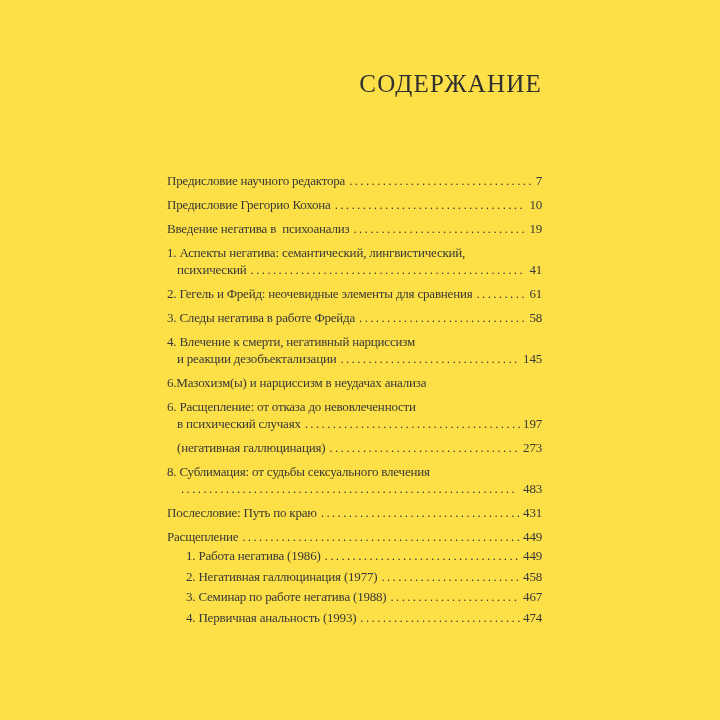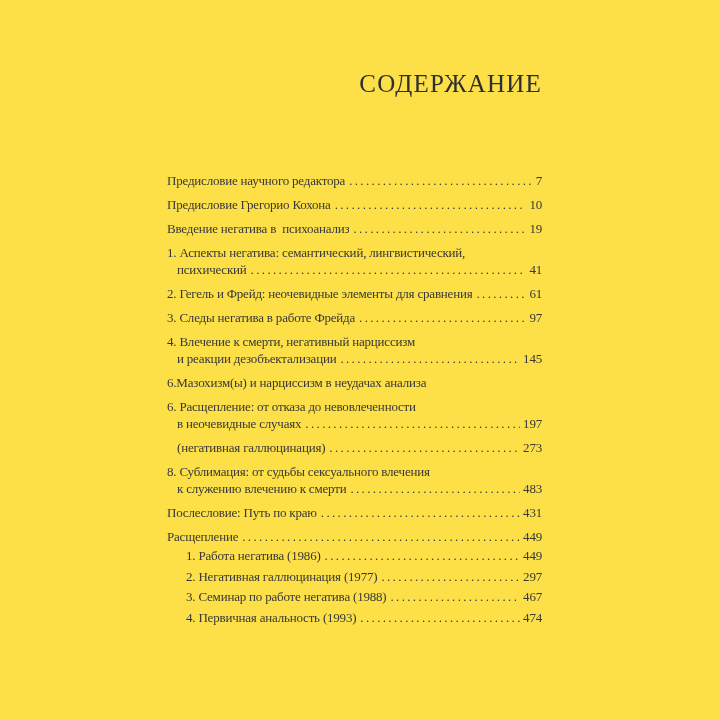--- a/index.html
+++ b/index.html
@@ -112,53 +112,52 @@
         <div class="row">
           <span class="text">2. Гегель и Фрейд: неочевидные элементы для сравнения</span>
           <span class="leader"></span>
           <span class="pagenum">61</span>
         </div>
       </div>
       <div class="entry chapter">
         <div class="row">
           <span class="text">3. Следы негатива в работе Фрейда</span>
           <span class="leader"></span>
-          <span class="pagenum">97</span>
+          <span class="pagenum">58</span>
         </div>
       </div>
       <div class="entry chapter">
         <div class="line">4. Влечение к смерти, негативный нарциссизм</div>
         <div class="row cont">
           <span class="text">и реакции дезобъектализации</span>
           <span class="leader"></span>
           <span class="pagenum">145</span>
         </div>
       </div>
       <div class="entry chapter">
         <div class="line">6.Мазохизм(ы) и нарциссизм в неудачах анализа</div>
       </div>
       <div class="entry chapter">
         <div class="line">6. Расщепление: от отказа до невовлеченности</div>
         <div class="row cont">
-          <span class="text">в неочевидные случаях</span>
+          <span class="text">в психический случаях</span>
           <span class="leader"></span>
           <span class="pagenum">197</span>
         </div>
       </div>
       <div class="entry chapter">
         <div class="row cont">
           <span class="text">(негативная галлюцинация)</span>
           <span class="leader"></span>
           <span class="pagenum">273</span>
         </div>
       </div>
       <div class="entry chapter">
         <div class="line">8. Сублимация: от судьбы сексуального влечения</div>
         <div class="row cont">
-          <span class="text">к служению влечению к смерти</span>
           <span class="leader"></span>
           <span class="pagenum">483</span>
         </div>
       </div>
       <div class="entry section">
         <div class="row">
           <span class="text">Послесловие: Путь по краю</span>
           <span class="leader"></span>
           <span class="pagenum">431</span>
         </div>
@@ -174,21 +173,21 @@
         <div class="row">
           <span class="text">1. Работа негатива (1986)</span>
           <span class="leader"></span>
           <span class="pagenum">449</span>
         </div>
       </div>
       <div class="entry appendix-item">
         <div class="row">
           <span class="text">2. Негативная галлюцинация (1977)</span>
           <span class="leader"></span>
-          <span class="pagenum">297</span>
+          <span class="pagenum">458</span>
         </div>
       </div>
       <div class="entry appendix-item">
         <div class="row">
           <span class="text">3. Семинар по работе негатива (1988)</span>
           <span class="leader"></span>
           <span class="pagenum">467</span>
         </div>
       </div>
       <div class="entry appendix-item">

